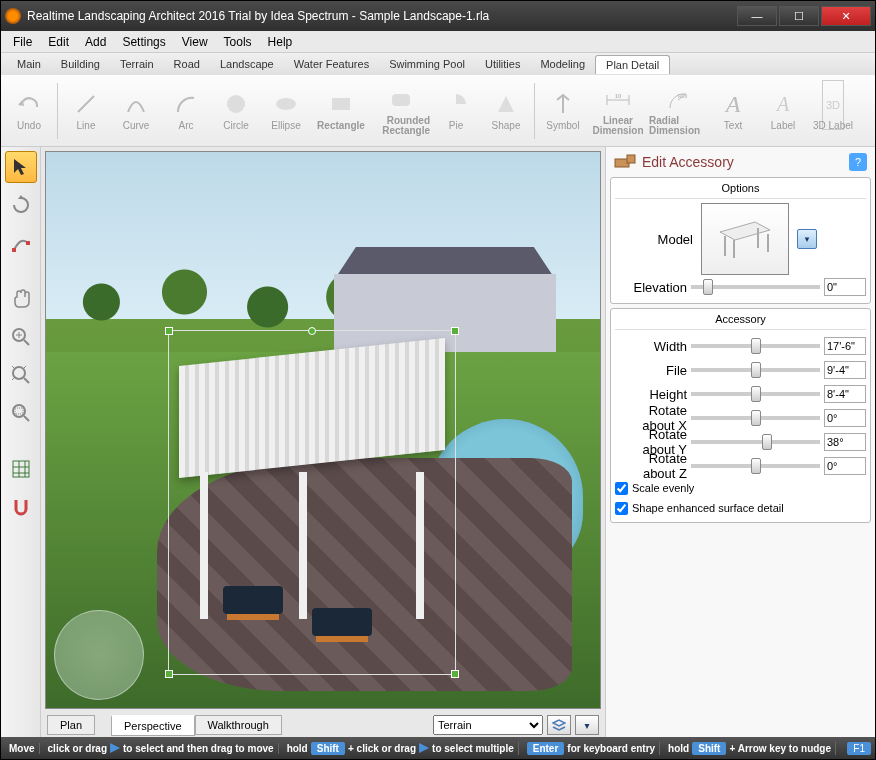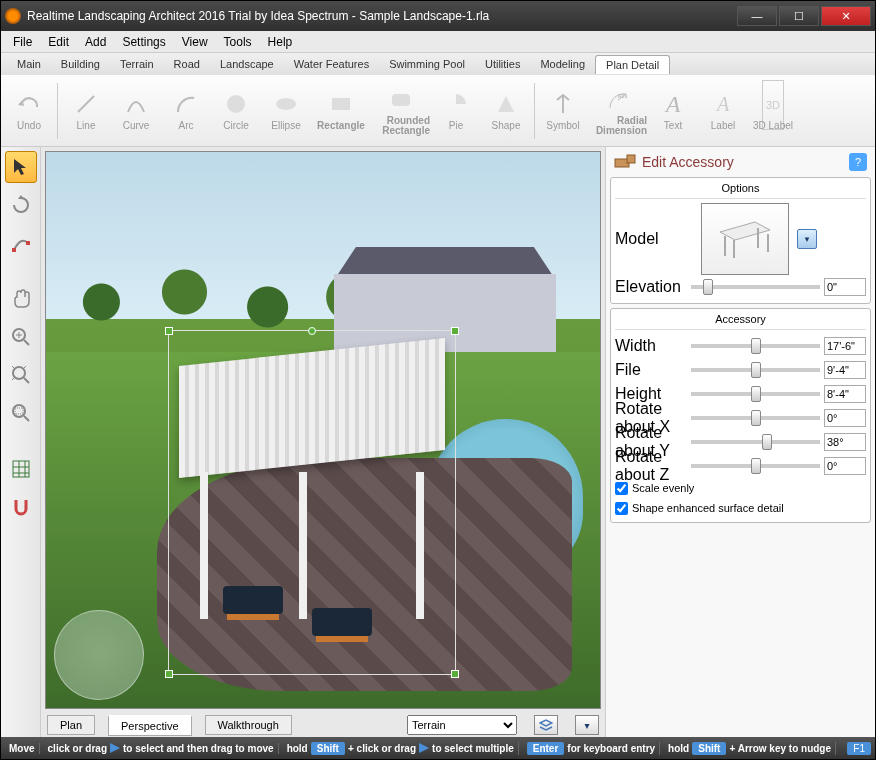--- a/index.html
+++ b/index.html
@@ -32,36 +32,36 @@
 .tool-sep { width: 1px; height: 56px; background: #ccc; margin: 0 2px; }
 
 
 .main { flex: 1; display: flex; background: #e8e8e8; min-height: 0; }
 .left-tools { width: 40px; background: linear-gradient(90deg,#f4f4f4,#e6e6e6); border-right: 1px solid #ccc; display: flex; flex-direction: column; align-items: center; padding: 4px 0; gap: 6px; }
 .ltool { width: 32px; height: 32px; display: flex; align-items: center; justify-content: center; cursor: pointer; border-radius: 3px; }
 .ltool.active { background: linear-gradient(#ffd96b,#ffb840); border: 1px solid #c08000; }
 
 .viewport-col { flex: 1; display: flex; flex-direction: column; min-width: 0; }
 .viewport { flex: 1; position: relative; background: linear-gradient(to bottom, #b0d4e8 0%, #cfe6f0 25%, #6b9e3f 25%, #4a7a2e 100%); margin: 4px; border: 1px solid #888; overflow: hidden; }
-.view-tabs { height: 24px; display: flex; align-items: center; padding: 0 6px; gap: 13px; }
+.view-tabs { height: 24px; display: flex; align-items: center; padding: 0 6px; gap: 0; }
 .vtab { padding: 3px 12px; font-size: 11px; background: #eee; border: 1px solid #aaa; cursor: pointer; }
-.vtab.active { background: #fff; border-top: 2px solid #fff; }
+.vtab.active { background: #fff; border-top: 2px solid #fff; margin-left: 16px; }
 .view-tabs .spacer { flex: 1; }
 .view-select { width: 110px; font-size: 11px; height: 20px; }
 .view-icon-btn { width: 24px; height: 20px; margin-left: 4px; border: 1px solid #888; background: linear-gradient(#fff,#ddd); cursor: pointer; display: flex; align-items: center; justify-content: center; font-size: 10px; }
 
 
 .prop-panel { width: 270px; background: #f8f8f8; border-left: 1px solid #ccc; display: flex; flex-direction: column; padding: 4px; gap: 4px; font-size: 11px; }
 .prop-head { display: flex; align-items: center; gap: 6px; padding: 2px 4px; }
 .prop-head-title { color: #8b3a3a; font-size: 14px; flex: 1; }
 .help-btn { width: 18px; height: 18px; background: #4da6ff; color: #fff; border-radius: 3px; display: flex; align-items: center; justify-content: center; font-size: 11px; cursor: pointer; }
 .prop-group { border: 1px solid #bbb; border-radius: 3px; padding: 4px; background: #fff; }
 .prop-group-title { text-align: center; font-size: 11px; padding: 0 0 4px 0; border-bottom: 1px solid #ddd; margin-bottom: 4px; }
 .prop-row { display: flex; align-items: center; gap: 4px; height: 24px; }
-.prop-label { width: 78px; font-size: 16px; }
+.prop-label { width: 78px; font-size: 13px; text-align: right; }
 .prop-slider-wrap { flex: 1; display: flex; align-items: center; }
 .prop-slider { flex: 1; height: 16px; }
 .prop-val { width: 42px; font-size: 11px; height: 18px; border: 1px solid #aaa; padding: 0 2px; }
 .prop-check { display: flex; align-items: center; gap: 4px; height: 20px; }
 .model-preview { width: 88px; height: 72px; border: 1px solid #888; background: linear-gradient(#fff,#eee); display: flex; align-items: center; justify-content: center; }
 .model-row { display: flex; align-items: center; gap: 8px; }
 .dd-btn { width: 20px; height: 20px; border: 1px solid #4a7ab8; background: linear-gradient(#dceffc,#a8ccec); display: flex; align-items: center; justify-content: center; color: #1a3a6a; font-size: 9px; cursor: pointer; border-radius: 2px; }
 
 
 .statusbar { height: 22px; background: linear-gradient(#555,#333); display: flex; align-items: center; padding: 0 4px; gap: 4px; color: #fff; font-size: 10px; }
@@ -222,27 +222,38 @@
     <div class="tool-btn">
         <div class="tool-icon">
           <svg width="24" height="24">
             <path d="M12 3 L12 21 M6 8 L12 3 L18 8" fill="none" stroke="#bbb" stroke-width="2"></path>
           </svg>
         </div>
         <span>Symbol</span>
       </div>
     <div class="tool-btn wide">
         <div class="tool-icon">
+          <svg width="28" height="20">
+            <line x1="3" y1="10" x2="25" y2="10" stroke="#bbb"></line>
+            <line x1="3" y1="5" x2="3" y2="15" stroke="#bbb"></line>
+            <line x1="25" y1="5" x2="25" y2="15" stroke="#bbb"></line>
+            <text x="14" y="8" font-size="6" fill="#bbb" text-anchor="middle">10</text>
+          </svg>
+        </div>
+        <span style="text-align:center;line-height:1">Linear Dimension</span>
+      </div>
+    <div class="tool-btn wide">
+        <div class="tool-icon">
           <svg width="24" height="24">
             <path d="M4 20 A14 14 0 0 1 20 6" fill="none" stroke="#bbb"></path>
             <line x1="12" y1="12" x2="20" y2="6" stroke="#bbb"></line>
             <text x="12" y="10" font-size="5" fill="#bbb">R10</text>
           </svg>
         </div>
-        <span style="text-align:right;line-height:1">Radial Dimension</span>
+        <span style="text-align:left;line-height:1">Radial Dimension</span>
       </div>
     <div class="tool-btn">
         <div class="tool-icon">
           <span style="font-size:24px;color:#bbb;font-family:serif;font-style:italic">A</span>
         </div>
         <span>Text</span>
       </div>
     <div class="tool-btn">
         <div class="tool-icon">
           <span style="font-size:20px;color:#ccc;font-family:serif;font-style:italic">A</span>

